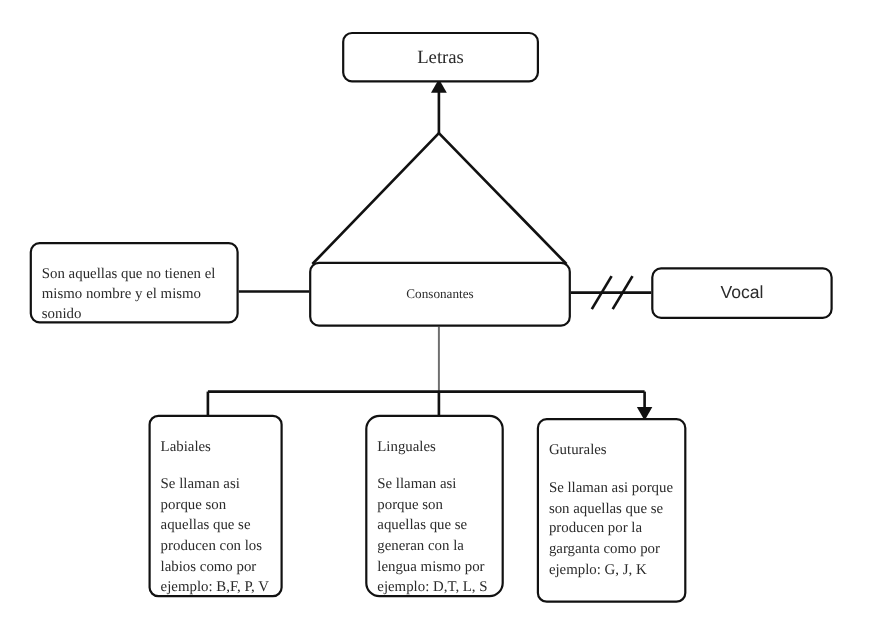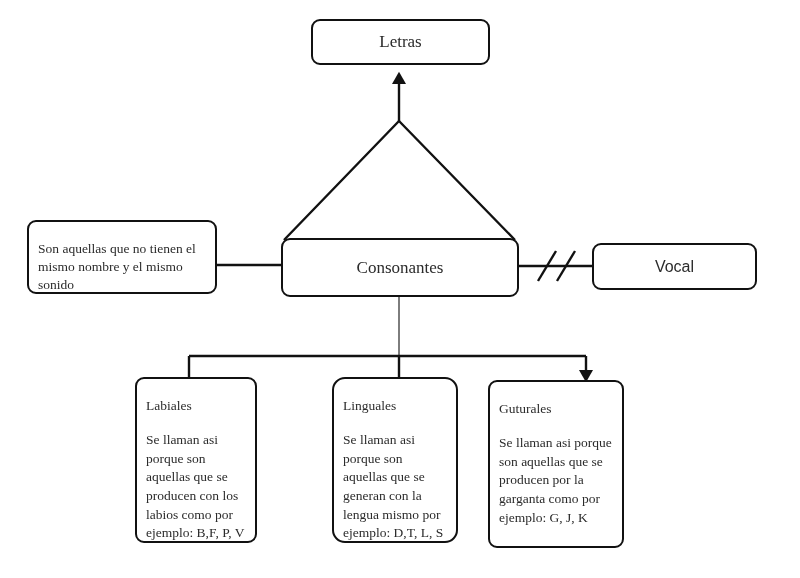--- a/index.html
+++ b/index.html
@@ -47,28 +47,28 @@
   }
   .body-line {
     margin: 0;
   }
   .para {
     margin: 0;
   }
 
   
   #node-letras {
-    left: 311px; top: 19px;
+    left: 311px; top: 29px;
     width: 179px; height: 46px;
     font-size: 17px;
   }
   #node-consonantes {
     left: 281px; top: 238px;
     width: 238px; height: 59px;
-    font-size: 17px;
+    font-size: 12px;
   }
   #node-vocal {
     left: 592px; top: 243px;
     width: 165px; height: 47px;
     font-size: 16px;
     font-family: "Liberation Sans", "DejaVu Sans", sans-serif;
   }
   #node-definicion {
     left: 27px; top: 220px;
     width: 190px; height: 74px;

